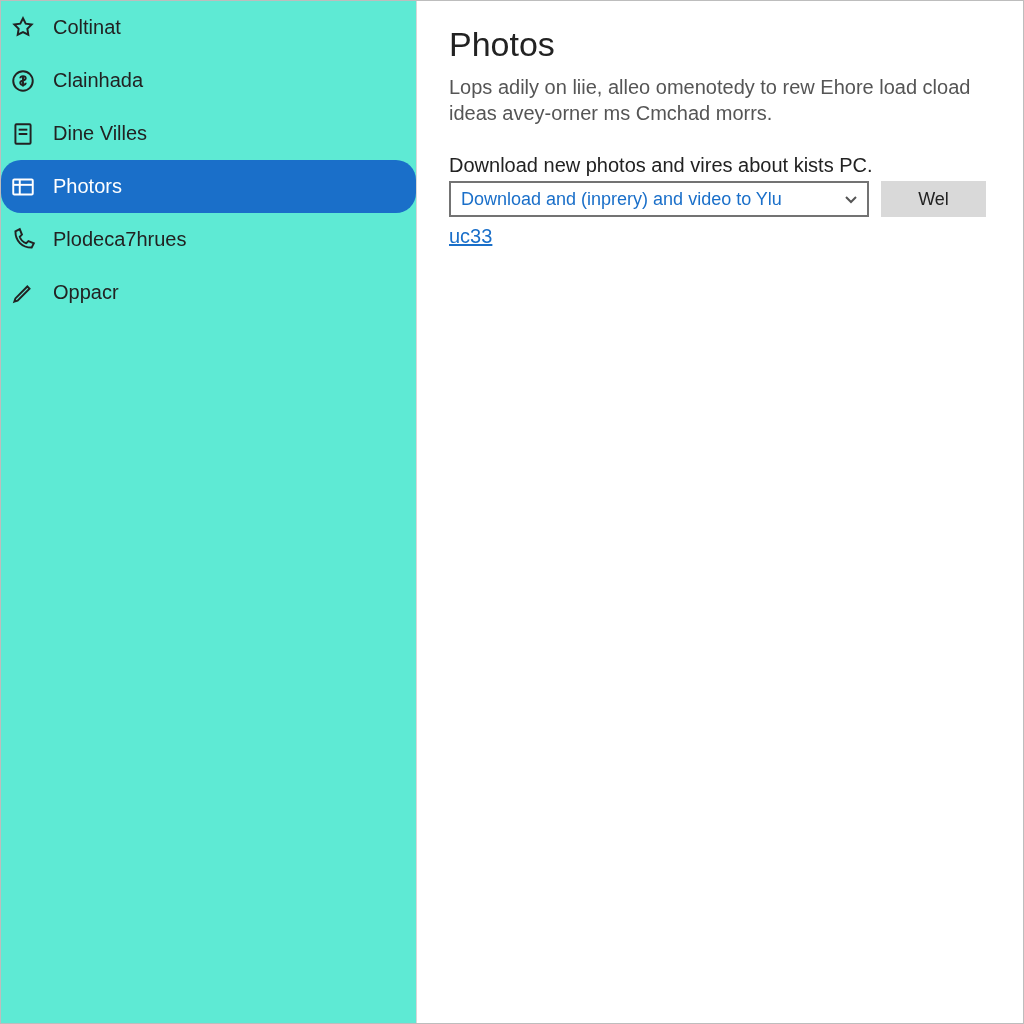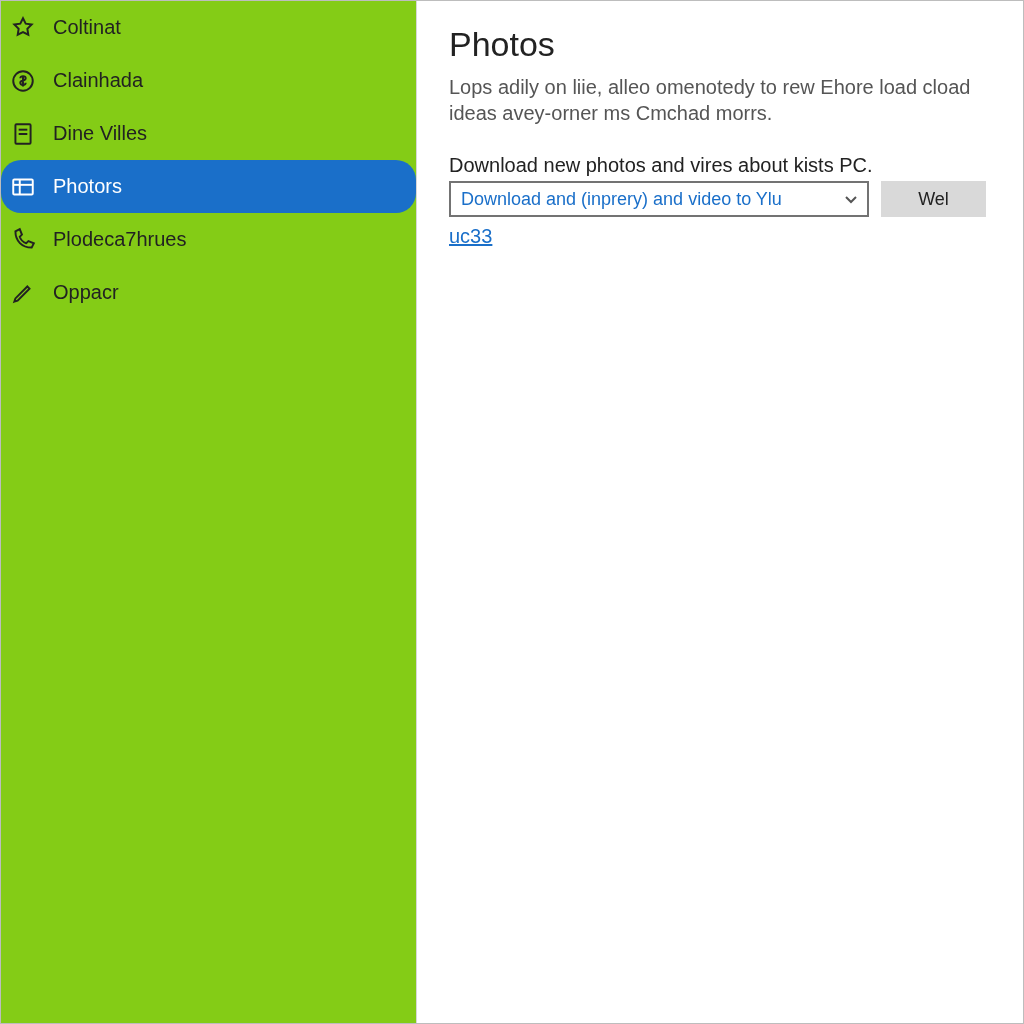--- a/index.html
+++ b/index.html
@@ -70,21 +70,21 @@
 
   
   .body {
     flex: 1;
     display: flex;
     min-height: 0;
   }
 
   .sidebar {
     width: 416px;
-    background: #84cc16;
+    background: #5eead4;
     border-right: 1px solid #d7d7d7;
     padding-top: 0;
   }
   .side-item {
     height: 53px;
     display: flex; align-items: center;
     gap: 14px;
     padding: 0 0 0 6px;
     font-size: 20px; color: #222;
   }

